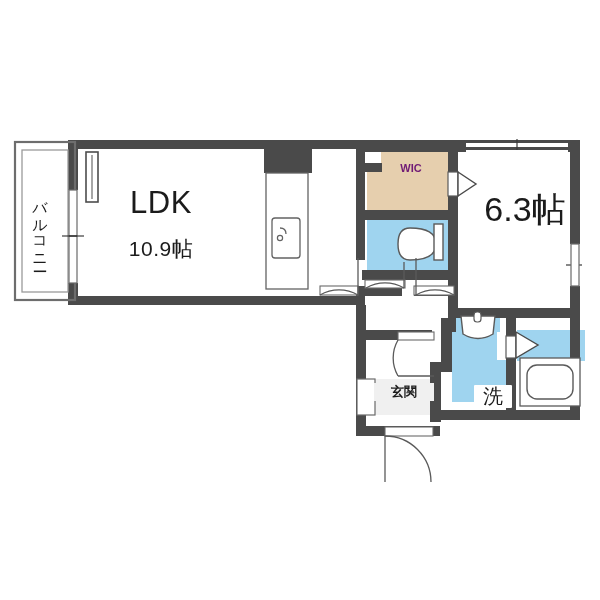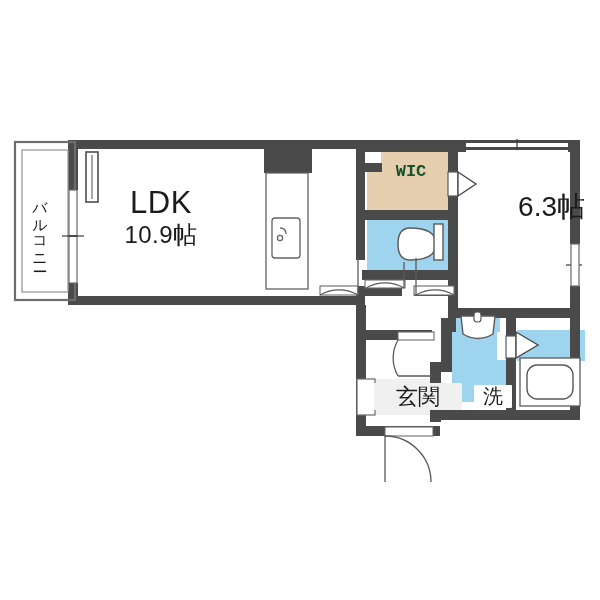--- a/index.html
+++ b/index.html
@@ -38,64 +38,62 @@
   }
   .lbl-ldk {
     left: 96px;
     top: 187px;
     width: 130px;
     font-size: 31px;
     font-weight: 400;
     letter-spacing: 0.5px;
   }
   .lbl-ldk .area {
-    font-size: 24px;
+    font-size: 21px;
     display: block;
-    margin-top: 2px;
+    margin-top: 18px;
   }
   .lbl-yoshitsu {
     left: 465px;
     top: 190px;
     width: 120px;
     font-size: 30px;
     font-weight: 400;
   }
   .lbl-yoshitsu .area {
-    font-size: 28px;
+    font-size: 34px;
     display: block;
     margin-top: 2px;
-    text-align: right;
   }
   .lbl-wic {
     left: 380px;
     top: 163px;
     width: 62px;
-    font-size: 17px;
+    font-size: 11px;
     font-weight: 700;
-    color: #14532d;
-    font-family: Liberation Mono, monospace;
+    color: #701a75;
   }
   .lbl-sen {
     left: 474px;
     top: 385px;
     width: 34px;
     font-size: 20px;
     font-weight: 500;
     background: #ffffff;
     padding: 1px 2px;
     border-radius: 1px;
   }
   .lbl-genkan {
     left: 374px;
     top: 383px;
     width: 56px;
-    font-size: 22px;
-    font-weight: 400;
+    font-size: 13px;
+    font-weight: 700;
     background: #f0f0f0;
-    padding: 2px 16px;
+    padding: 2px 2px;
   }
   .lbl-balcony {
     left: 24px;
     top: 168px;
     width: 24px;
     font-size: 15px;
     letter-spacing: 1px;
     writing-mode: vertical-rl;
     text-orientation: upright;
     height: 120px;

